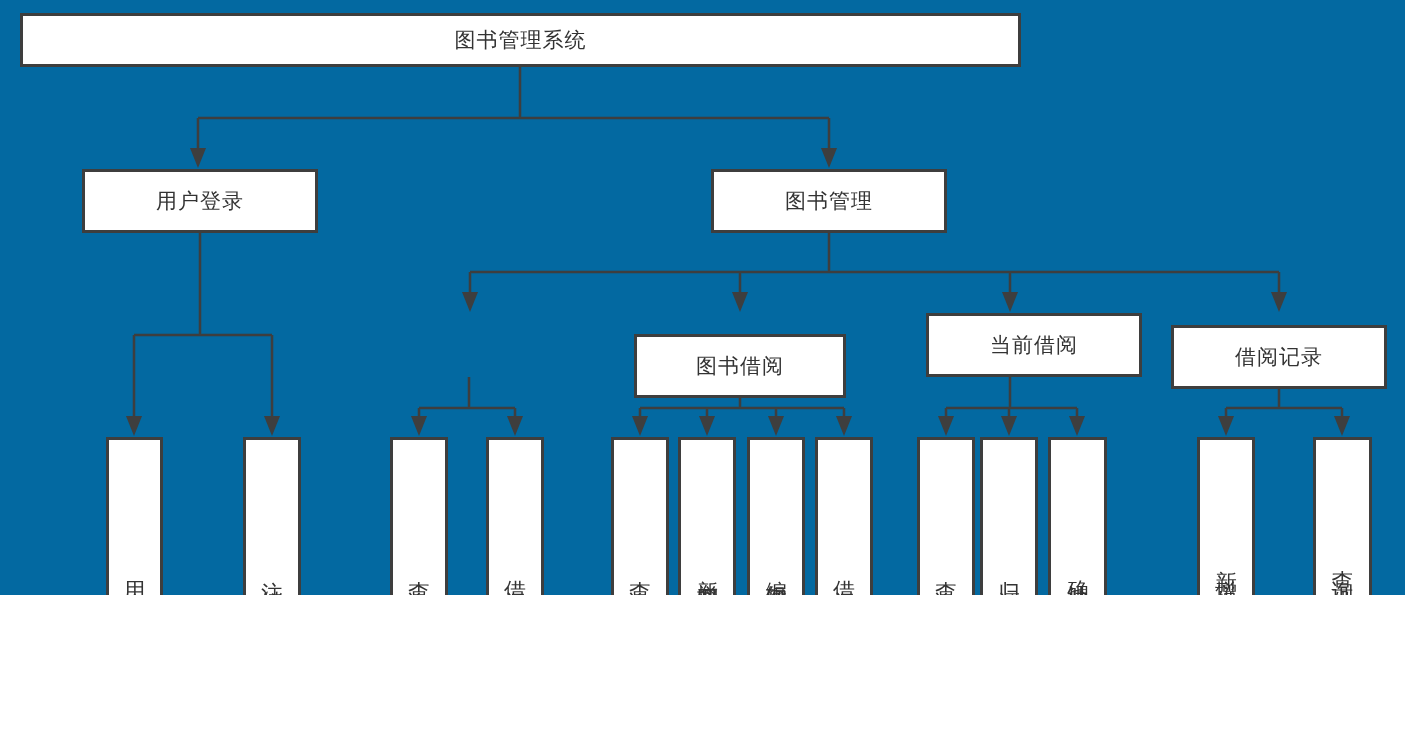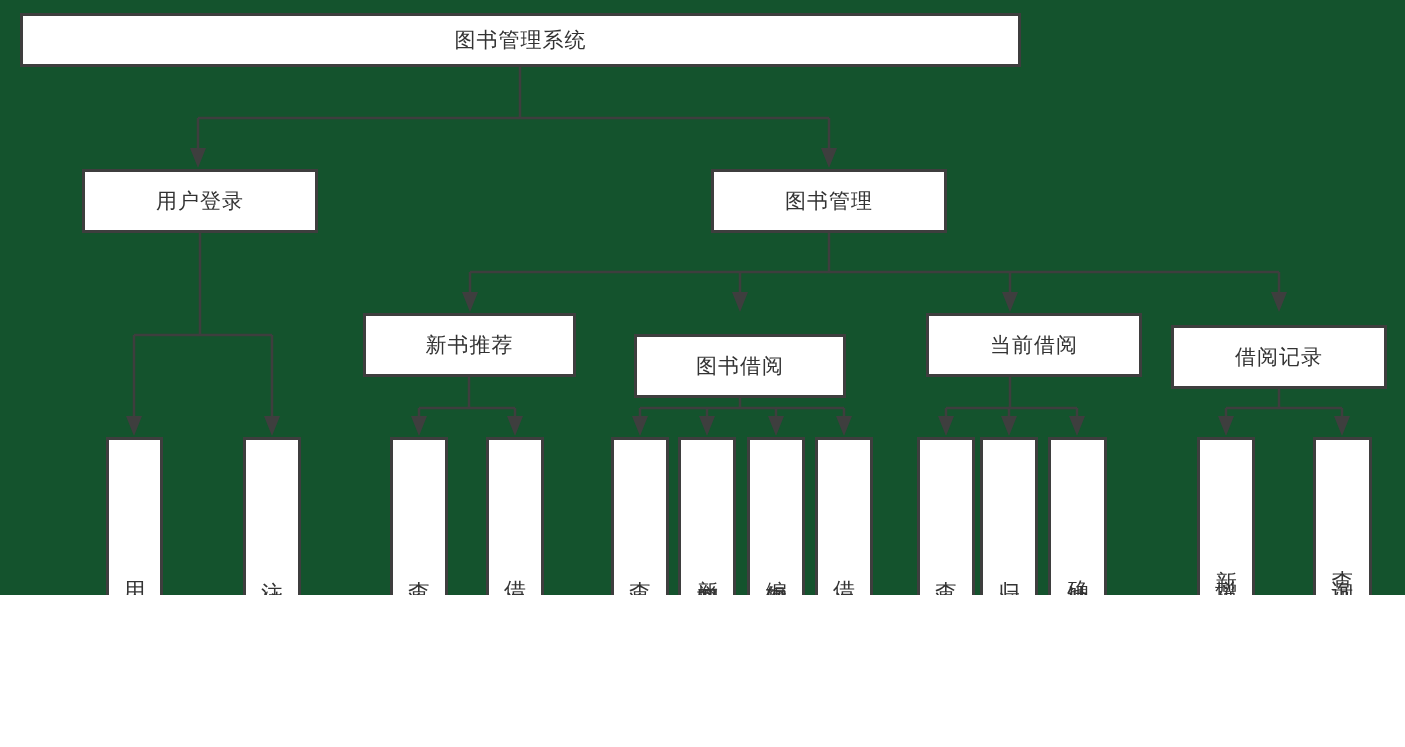--- a/index.html
+++ b/index.html
@@ -1,19 +1,19 @@
 <!DOCTYPE html>
 <html><head>
 <meta charset="utf-8">
 <style>
   html,body{margin:0;padding:0;background:#ffffff;}
   .canvas{
     position:relative;
     width:1405px;height:595px;
-    background:#14532d;
+    background:#0369a1;
     font-family:"DejaVu Sans","Liberation Sans",sans-serif;
     overflow:hidden;
   }
   svg.wires{position:absolute;left:0;top:0;z-index:1;}
   .box{
     position:absolute;
     box-sizing:border-box;
     background:#ffffff;
     border:3px solid #3e3e3e;
     display:flex;align-items:center;justify-content:center;
@@ -141,23 +141,20 @@
     <span>图书管理系统</span>
   </div>
 
   <div class="box" id="b-login">
     <span>用户登录</span>
   </div>
   <div class="box" id="b-mgmt">
     <span>图书管理</span>
   </div>
 
-  <div class="box" id="b-new">
-    <span>新书推荐</span>
-  </div>
   <div class="box" id="b-borrow">
     <span>图书借阅</span>
   </div>
   <div class="box" id="b-current">
     <span>当前借阅</span>
   </div>
   <div class="box" id="b-records">
     <span>借阅记录</span>
   </div>
 

